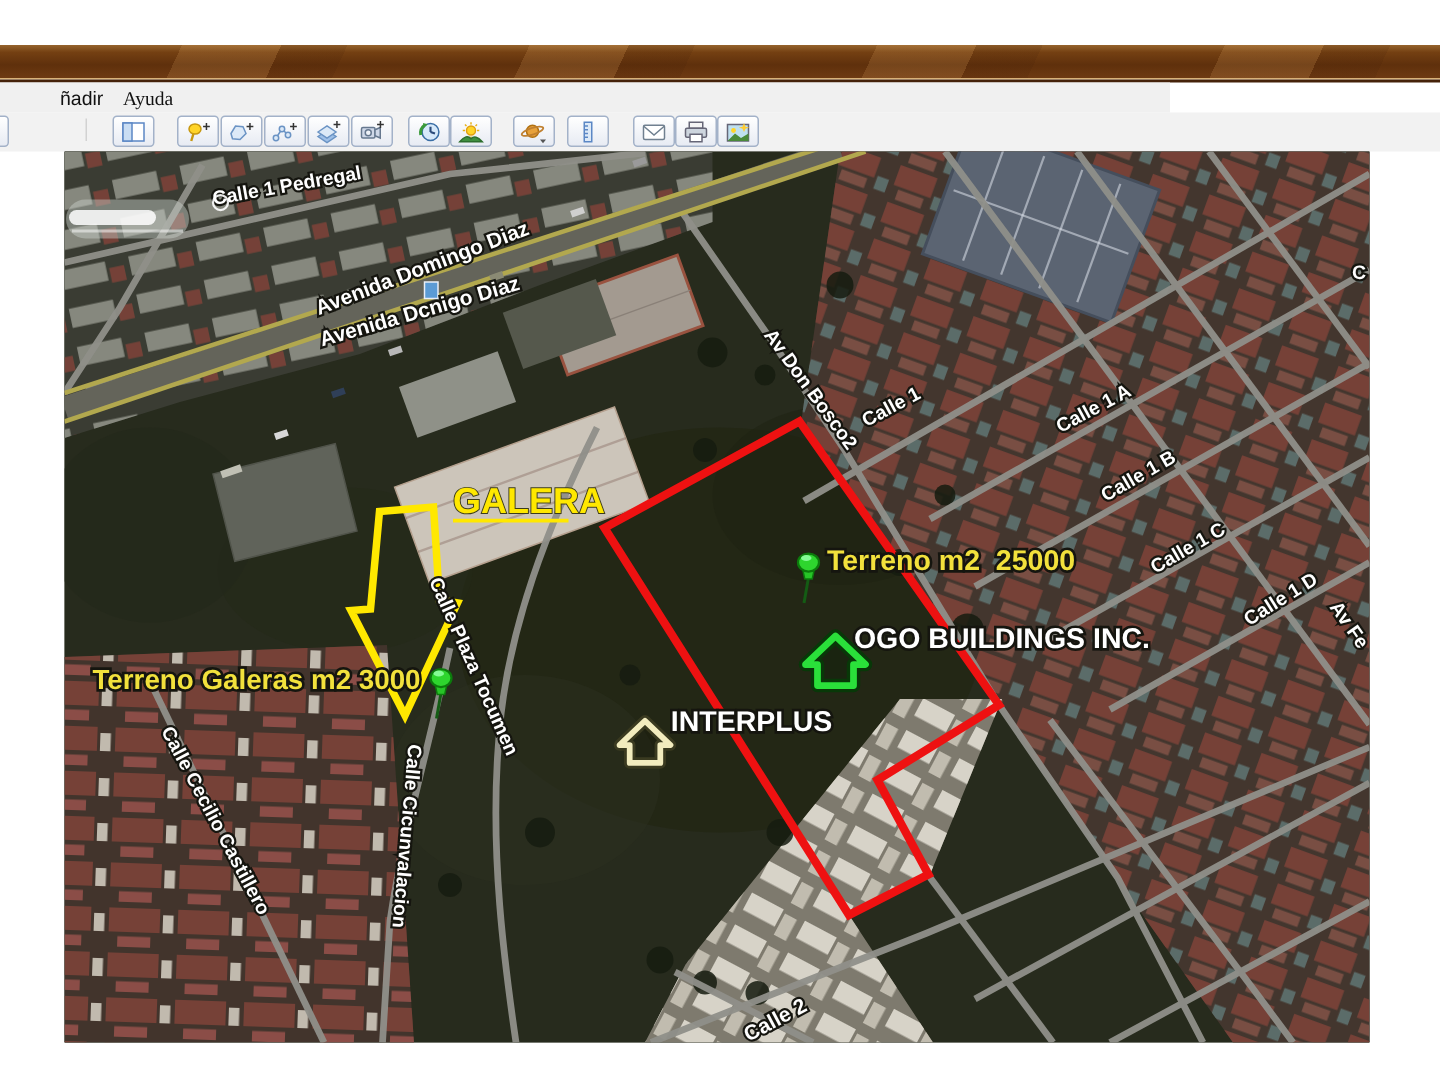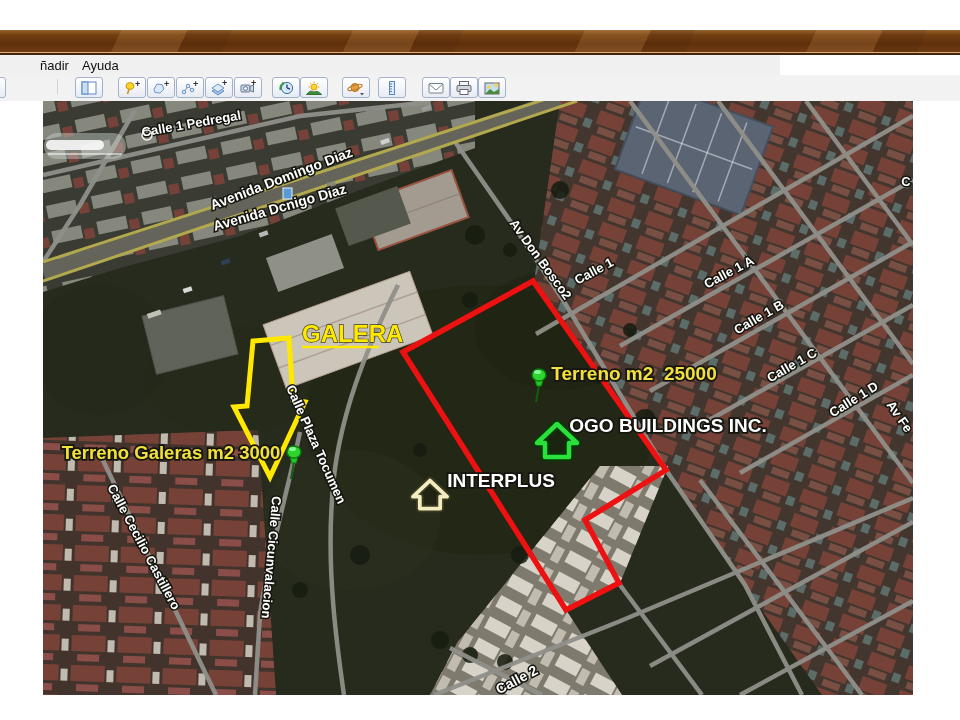--- a/index.html
+++ b/index.html
@@ -33,21 +33,21 @@
 <div class="screen">
 
   <div class="brownband">
       <div class="grain"></div>
     </div>
   <div class="brownedge1"></div>
   <div class="brownedge2"></div>
 
   <div class="menubar">
     <span class="menuitem" style="left:36px;">ñadir</span>
-    <span class="menuitem" style="left:78px;">Ayuda</span>
+    <span class="menuitem" style="left:78px;font-family:Liberation Serif, serif;">Ayuda</span>
   </div>
 
   <div class="toolbar">
     <div class="tbtn" style="left:-22px;"></div>
     <div class="tsep" style="left:57px;"></div>
 
     <div class="tbtn" style="left:75px;" title="toggle-sidebar">
       <svg width="18" height="16">
           <rect x="2" y="2" width="14" height="12" fill="#ffffff" stroke="#5b87c5"></rect>
           <rect x="2" y="2" width="6" height="12" fill="#c9ddf3" stroke="#5b87c5"></rect>

